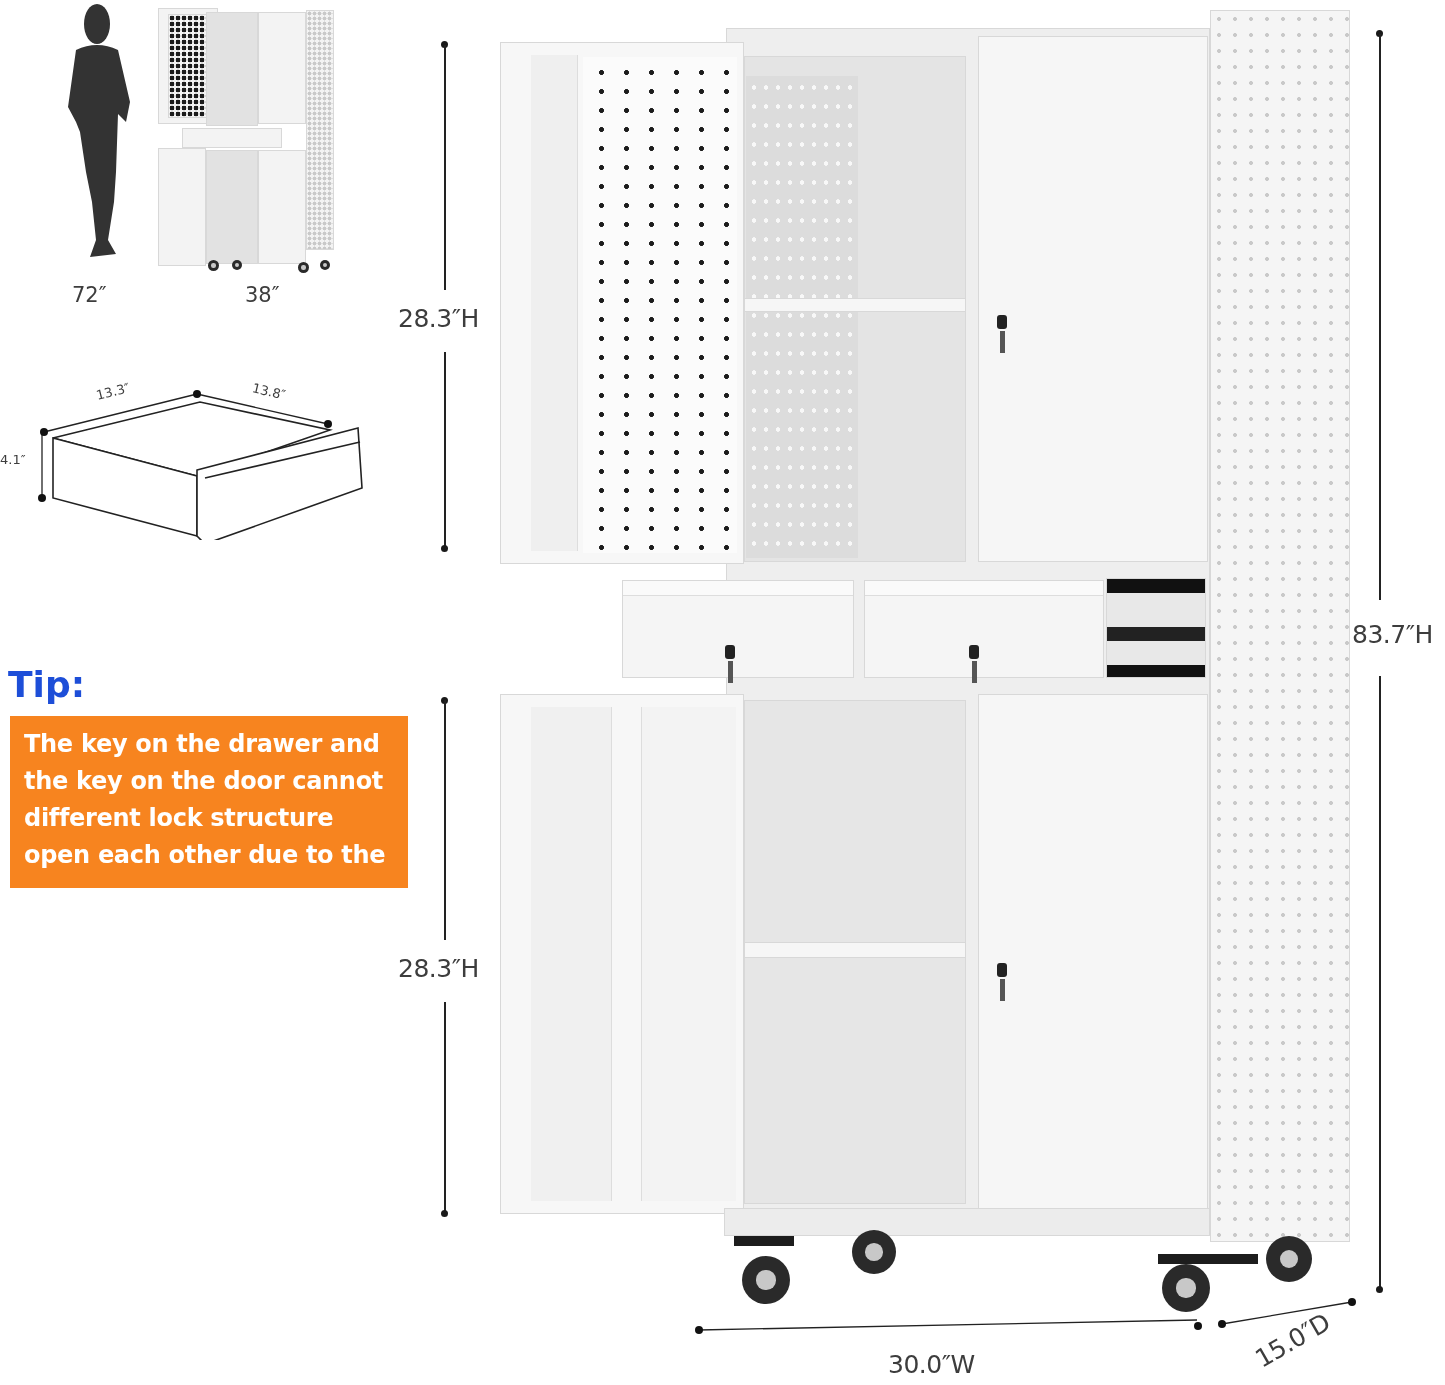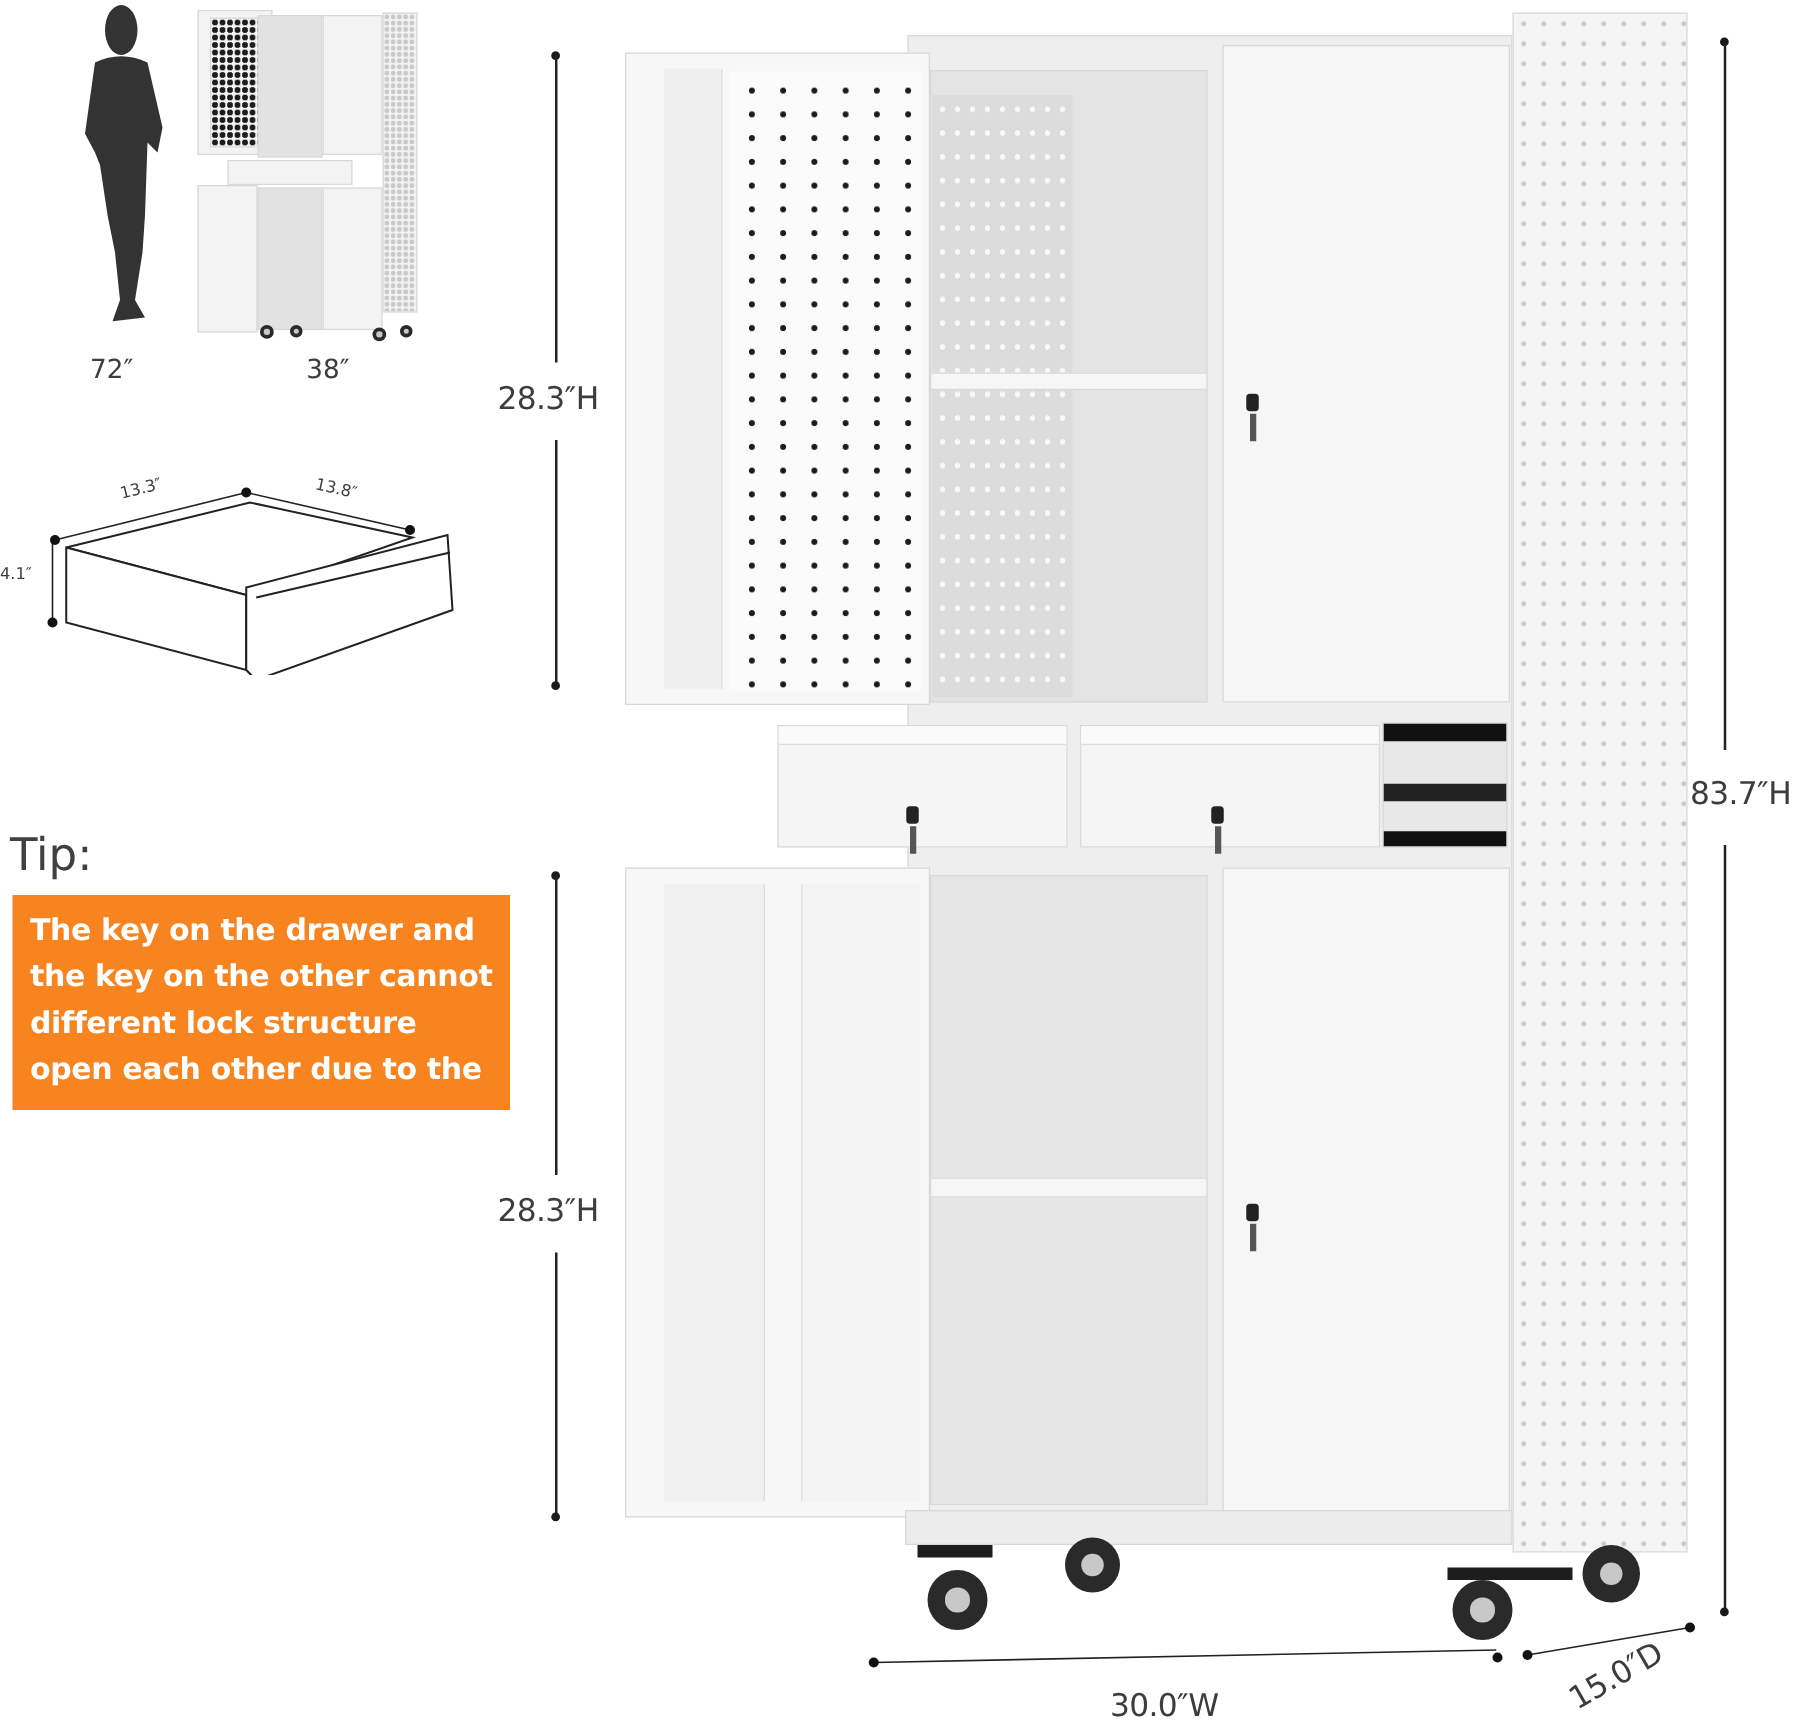--- a/index.html
+++ b/index.html
@@ -3,21 +3,21 @@
 <meta charset="utf-8">
 <style>
   html,body{margin:0;padding:0;background:#ffffff;}
   body{width:1445px;height:1385px;position:relative;overflow:hidden;font-family:"DejaVu Sans","Liberation Sans",sans-serif;color:#3c3c3c;}
   .abs{position:absolute;}
   .dim-text{position:absolute;font-size:25px;color:#3d3d3d;letter-spacing:-0.5px;white-space:nowrap;}
   .small-dim{position:absolute;font-size:13px;color:#3d3d3d;white-space:nowrap;}
   .thumb-label{position:absolute;font-size:21px;color:#3d3d3d;}
   .dot{position:absolute;width:7px;height:7px;border-radius:50%;background:#1a1a1a;}
   .vline{position:absolute;width:1.5px;background:#222;}
-  .tip-title{position:absolute;left:8px;top:664px;font-size:36px;font-weight:normal;color:#404040;}
+  .tip-title{position:absolute;left:8px;top:664px;font-size:36px;font-weight:bold;color:#1d4ed8;}
   .tip-box{position:absolute;left:10px;top:716px;width:398px;height:172px;background:#f7841f;box-sizing:border-box;padding:10px 0 0 14px;}
   .tip-text{color:#fff;font-weight:bold;font-size:24px;line-height:37px;letter-spacing:-0.3px;}
   .panel{position:absolute;background:#f3f3f3;border:1px solid #d8d8d8;box-sizing:border-box;}
   .peg{background-image:radial-gradient(circle,#1c1c1c 2.2px,transparent 2.6px);background-size:25px 19px;background-position:6px 6px;}
   .peg-inner{background-color:#dcdcdc;background-image:radial-gradient(circle,#f8f8f8 2px,transparent 2.4px);background-size:12px 19px;background-position:2px 2px;}
   .peg-side{background-image:radial-gradient(circle,#c9c9c9 1.8px,transparent 2.2px);background-size:16px 16px;}
   .lock{position:absolute;width:10px;height:14px;background:#222;border-radius:3px;}
   .key{position:absolute;width:5px;height:22px;background:#555;}
   .wheel{position:absolute;border-radius:50%;background:#2a2a2a;}
   .wheel::after{content:"";position:absolute;left:30%;top:30%;width:40%;height:40%;border-radius:50%;background:#c8c8c8;}
@@ -69,21 +69,21 @@
     <circle cx="42" cy="128" r="4" fill="#111"></circle>
   </svg>
 </div>
 <div class="small-dim" style="left:96px;top:384px;transform:rotate(-14deg);">13.3″</div>
 <div class="small-dim" style="left:252px;top:384px;transform:rotate(13deg);">13.8″</div>
 <div class="small-dim" style="left:0;top:452px;">4.1″</div>
 
 <div class="tip-title">Tip:</div>
 <div class="tip-box">
   <div class="tip-text">The key on the drawer and</div>
-  <div class="tip-text">the key on the other cannot</div>
+  <div class="tip-text">the key on the door cannot</div>
   <div class="tip-text">different lock structure</div>
   <div class="tip-text">open each other due to the</div>
 </div>
 
 <div class="abs" style="left:498px;top:8px;width:860px;height:1320px;">
 
   <div class="panel" style="left:228px;top:20px;width:484px;height:1200px;background:#eeeeee;"></div>
 
   <div class="panel peg-side" style="left:712px;top:2px;width:140px;height:1232px;background-color:#f5f5f5;"></div>
 

